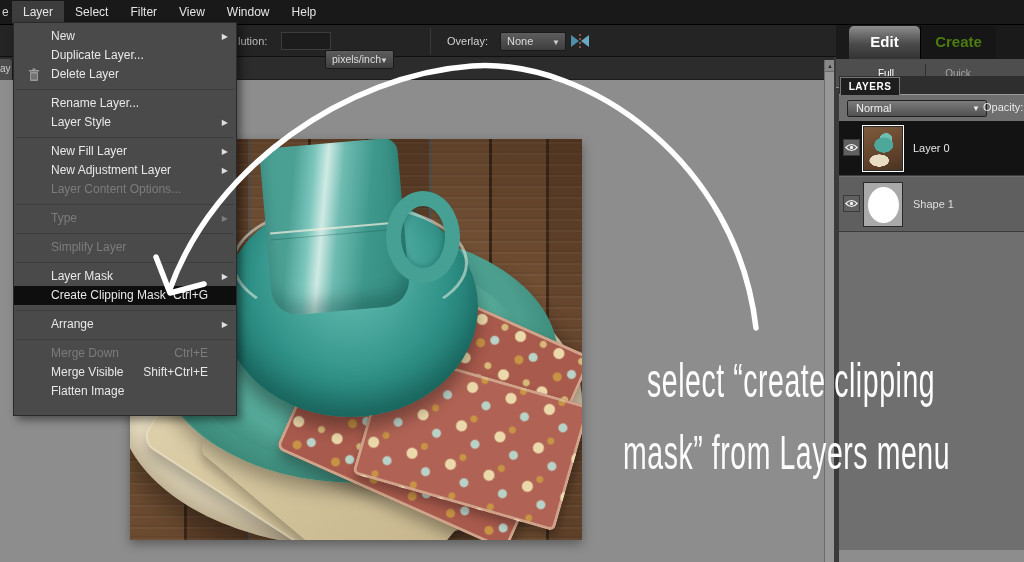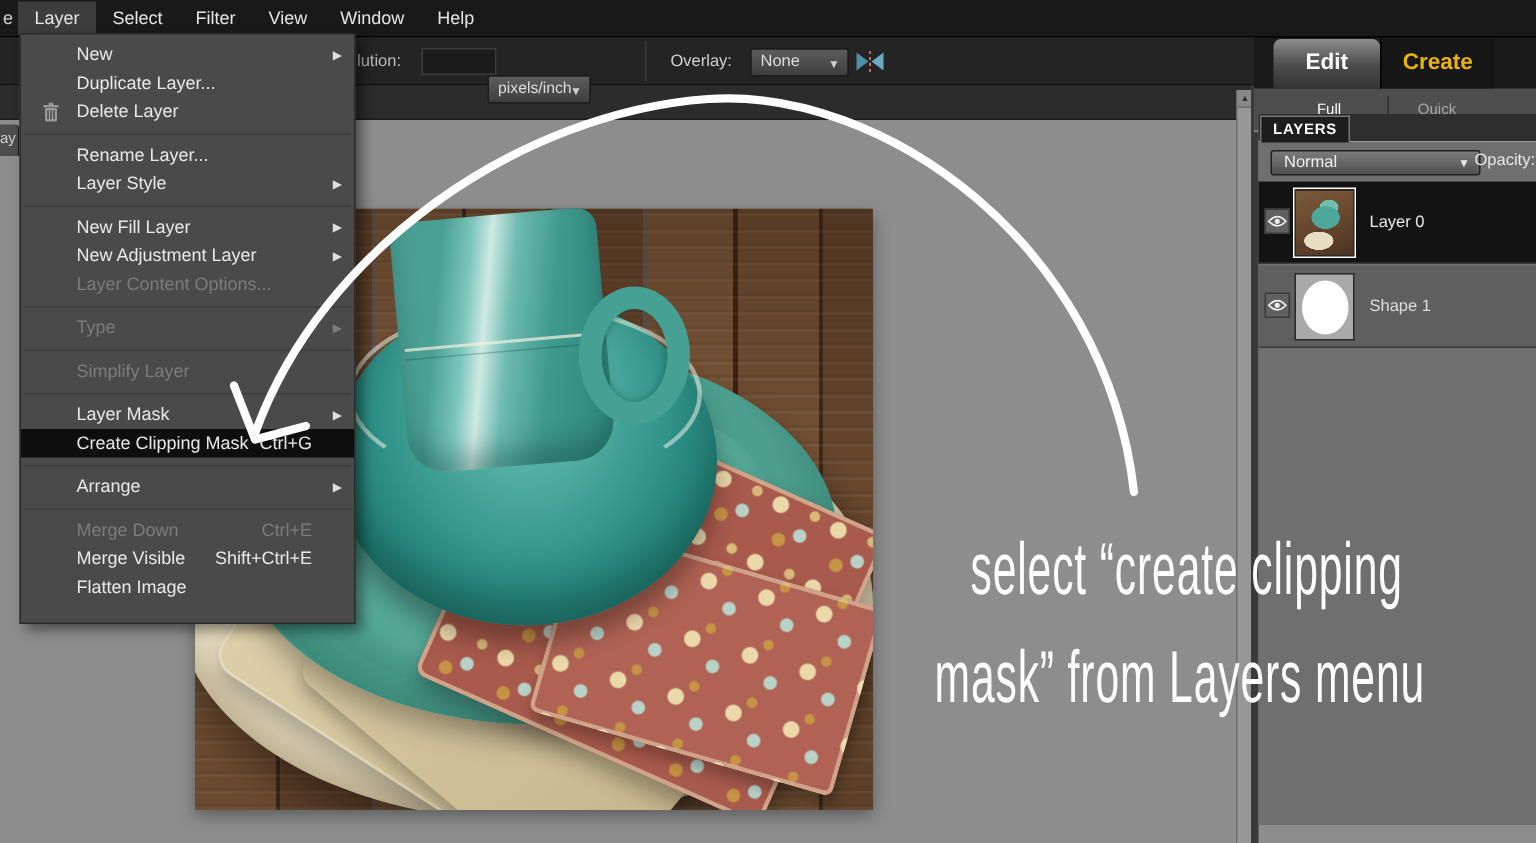--- a/index.html
+++ b/index.html
@@ -16,21 +16,21 @@
   .optionsbar { position:absolute; left:0; top:25px; width:845px; height:32px; background:#242424; border-bottom:1px solid #101010; z-index:5; }
   .optlabel { position:absolute; color:#b9b9b9; font-size:11px; top:10px; }
   .res-input { position:absolute; left:281px; top:7px; width:50px; height:18px; background:#1c1c1c; border:1px solid #3c3c3c; color:#ddd; font-size:11px; }
   .ddl { position:absolute; height:19px; background:linear-gradient(#5d5d5d,#3e3e3e); border:1px solid #1a1a1a; border-radius:2px; color:#dcdcdc; font-size:11px; line-height:17px; padding:0 6px; }
   .ddl .arr { position:absolute; right:5px; top:1px; font-size:8px; color:#cfcfcf; }
   .vsep { position:absolute; top:3px; width:1px; height:26px; background:#3a3a3a; }
   .flipicon { position:absolute; left:570px; top:8px; width:20px; height:16px; }
 
   
   .tabbar { position:absolute; left:0; top:57px; width:836px; height:23px; background:#2c2c2c; border-bottom:1px solid #1c1c1c; z-index:4; }
-  .doctab { position:absolute; left:0; top:2px; width:13px; height:21px; background:#4d4d4d; border-right:1px solid #1a1a1a; border-top-right-radius:3px; color:#cfcfcf; font-size:10px; line-height:20px; overflow:hidden;margin-top:24px; }
+  .doctab { position:absolute; left:0; top:2px; width:13px; height:21px; background:#4d4d4d; border-right:1px solid #1a1a1a; border-top-right-radius:3px; color:#cfcfcf; font-size:10px; line-height:20px; overflow:hidden; }
 
   
   .canvas { position:absolute; left:0; top:80px; width:836px; height:482px; background:#8d8d8d; z-index:1; }
   .vscroll { position:absolute; left:824px; top:60px; width:10px; height:502px; background:#979797; border-left:1px solid #6b6b6b; z-index:6; }
   .vscroll .up { display:block; width:10px; height:12px; background:#888; color:#2e2e2e; font-size:6px; text-align:center; line-height:12px; border-bottom:1px solid #6b6b6b; }
   .winedge { position:absolute; left:834px; top:57px; width:5px; height:505px; background:#3a3a3a; z-index:6; }
 
   
   .photo { position:absolute; left:130px; top:139px; width:452px; height:401px; overflow:hidden; z-index:10; box-shadow:0 4px 10px rgba(0,0,0,0.35); }
   .wood { position:absolute; inset:0;
@@ -78,21 +78,21 @@
     background:linear-gradient(100deg, #4ba094 22%, #7cc6bc 34%, #cfeae4 42%, #6ebbb1 52%, #3f988c 70%, #2f877c);
     box-shadow:inset 0 -12px 16px rgba(0,50,45,0.3); }
   .mug-band { position:absolute; left:140px; top:88px; width:128px; height:8px; transform:rotate(-5deg);
     border-top:2px solid rgba(245,240,225,0.7); border-bottom:1px solid rgba(0,60,50,0.25); }
   .mug-handle { position:absolute; left:256px; top:52px; width:74px; height:92px; border:15px solid #46a094; border-radius:50%;
     box-shadow:inset 0 0 6px rgba(0,50,45,0.4); }
 
   
   .corner { position:absolute; left:836px; top:0; width:188px; height:60px; background:#1a1a1a; z-index:7; }
   .btn-edit { position:absolute; left:849px; top:26px; width:71px; height:33px; background:linear-gradient(#8d8d8d,#4a4a4a 55%,#333); border-radius:5px 5px 0 0; color:#fff; font-weight:bold; font-size:15px; text-align:center; line-height:32px; z-index:8; }
-  .btn-create { position:absolute; left:920px; top:26px; width:76px; height:33px; background:#161616; border-left:1px solid #000; color:#eab308; font-weight:bold; font-size:15px; text-align:center; line-height:32px; z-index:8; }
+  .btn-create { position:absolute; left:920px; top:26px; width:76px; height:33px; background:#161616; border-left:1px solid #000; color:#4d7c0f; font-weight:bold; font-size:15px; text-align:center; line-height:32px; z-index:8; }
   .fullquick { position:absolute; left:836px; top:59px; width:188px; height:29px; background:#4e4e4e; border-bottom:1px solid #8a8a8a; z-index:7; }
   .fq { position:absolute; top:0; height:29px; line-height:29px; font-size:10px; text-align:center; }
   .fq-sep { position:absolute; left:89px; top:5px; width:1px; height:19px; background:#2f2f2f; }
 
   
   .panel { position:absolute; left:839px; top:76px; width:185px; height:474px; background:#6f6f6f; z-index:7; }
   .panel-head { position:absolute; left:0; top:0; width:185px; height:19px; background:#2e2e2e; border-bottom:1px solid #9a9a9a; }
   .layers-tab { position:absolute; left:1px; top:1px; width:60px; height:18px; background:#1d1d1d; border:1px solid #777; border-bottom:none; color:#fff; font-weight:bold; font-size:10px; text-align:center; line-height:17px; letter-spacing:0.5px; }
   .blendrow { position:absolute; left:0; top:19px; width:185px; height:26px; }
   .blend-ddl { position:absolute; left:8px; top:5px; width:140px; height:17px; background:linear-gradient(#7b7b7b,#515151); border:1px solid #222; border-radius:2px; color:#f0f0f0; font-size:11px; line-height:15px; padding-left:8px; }

